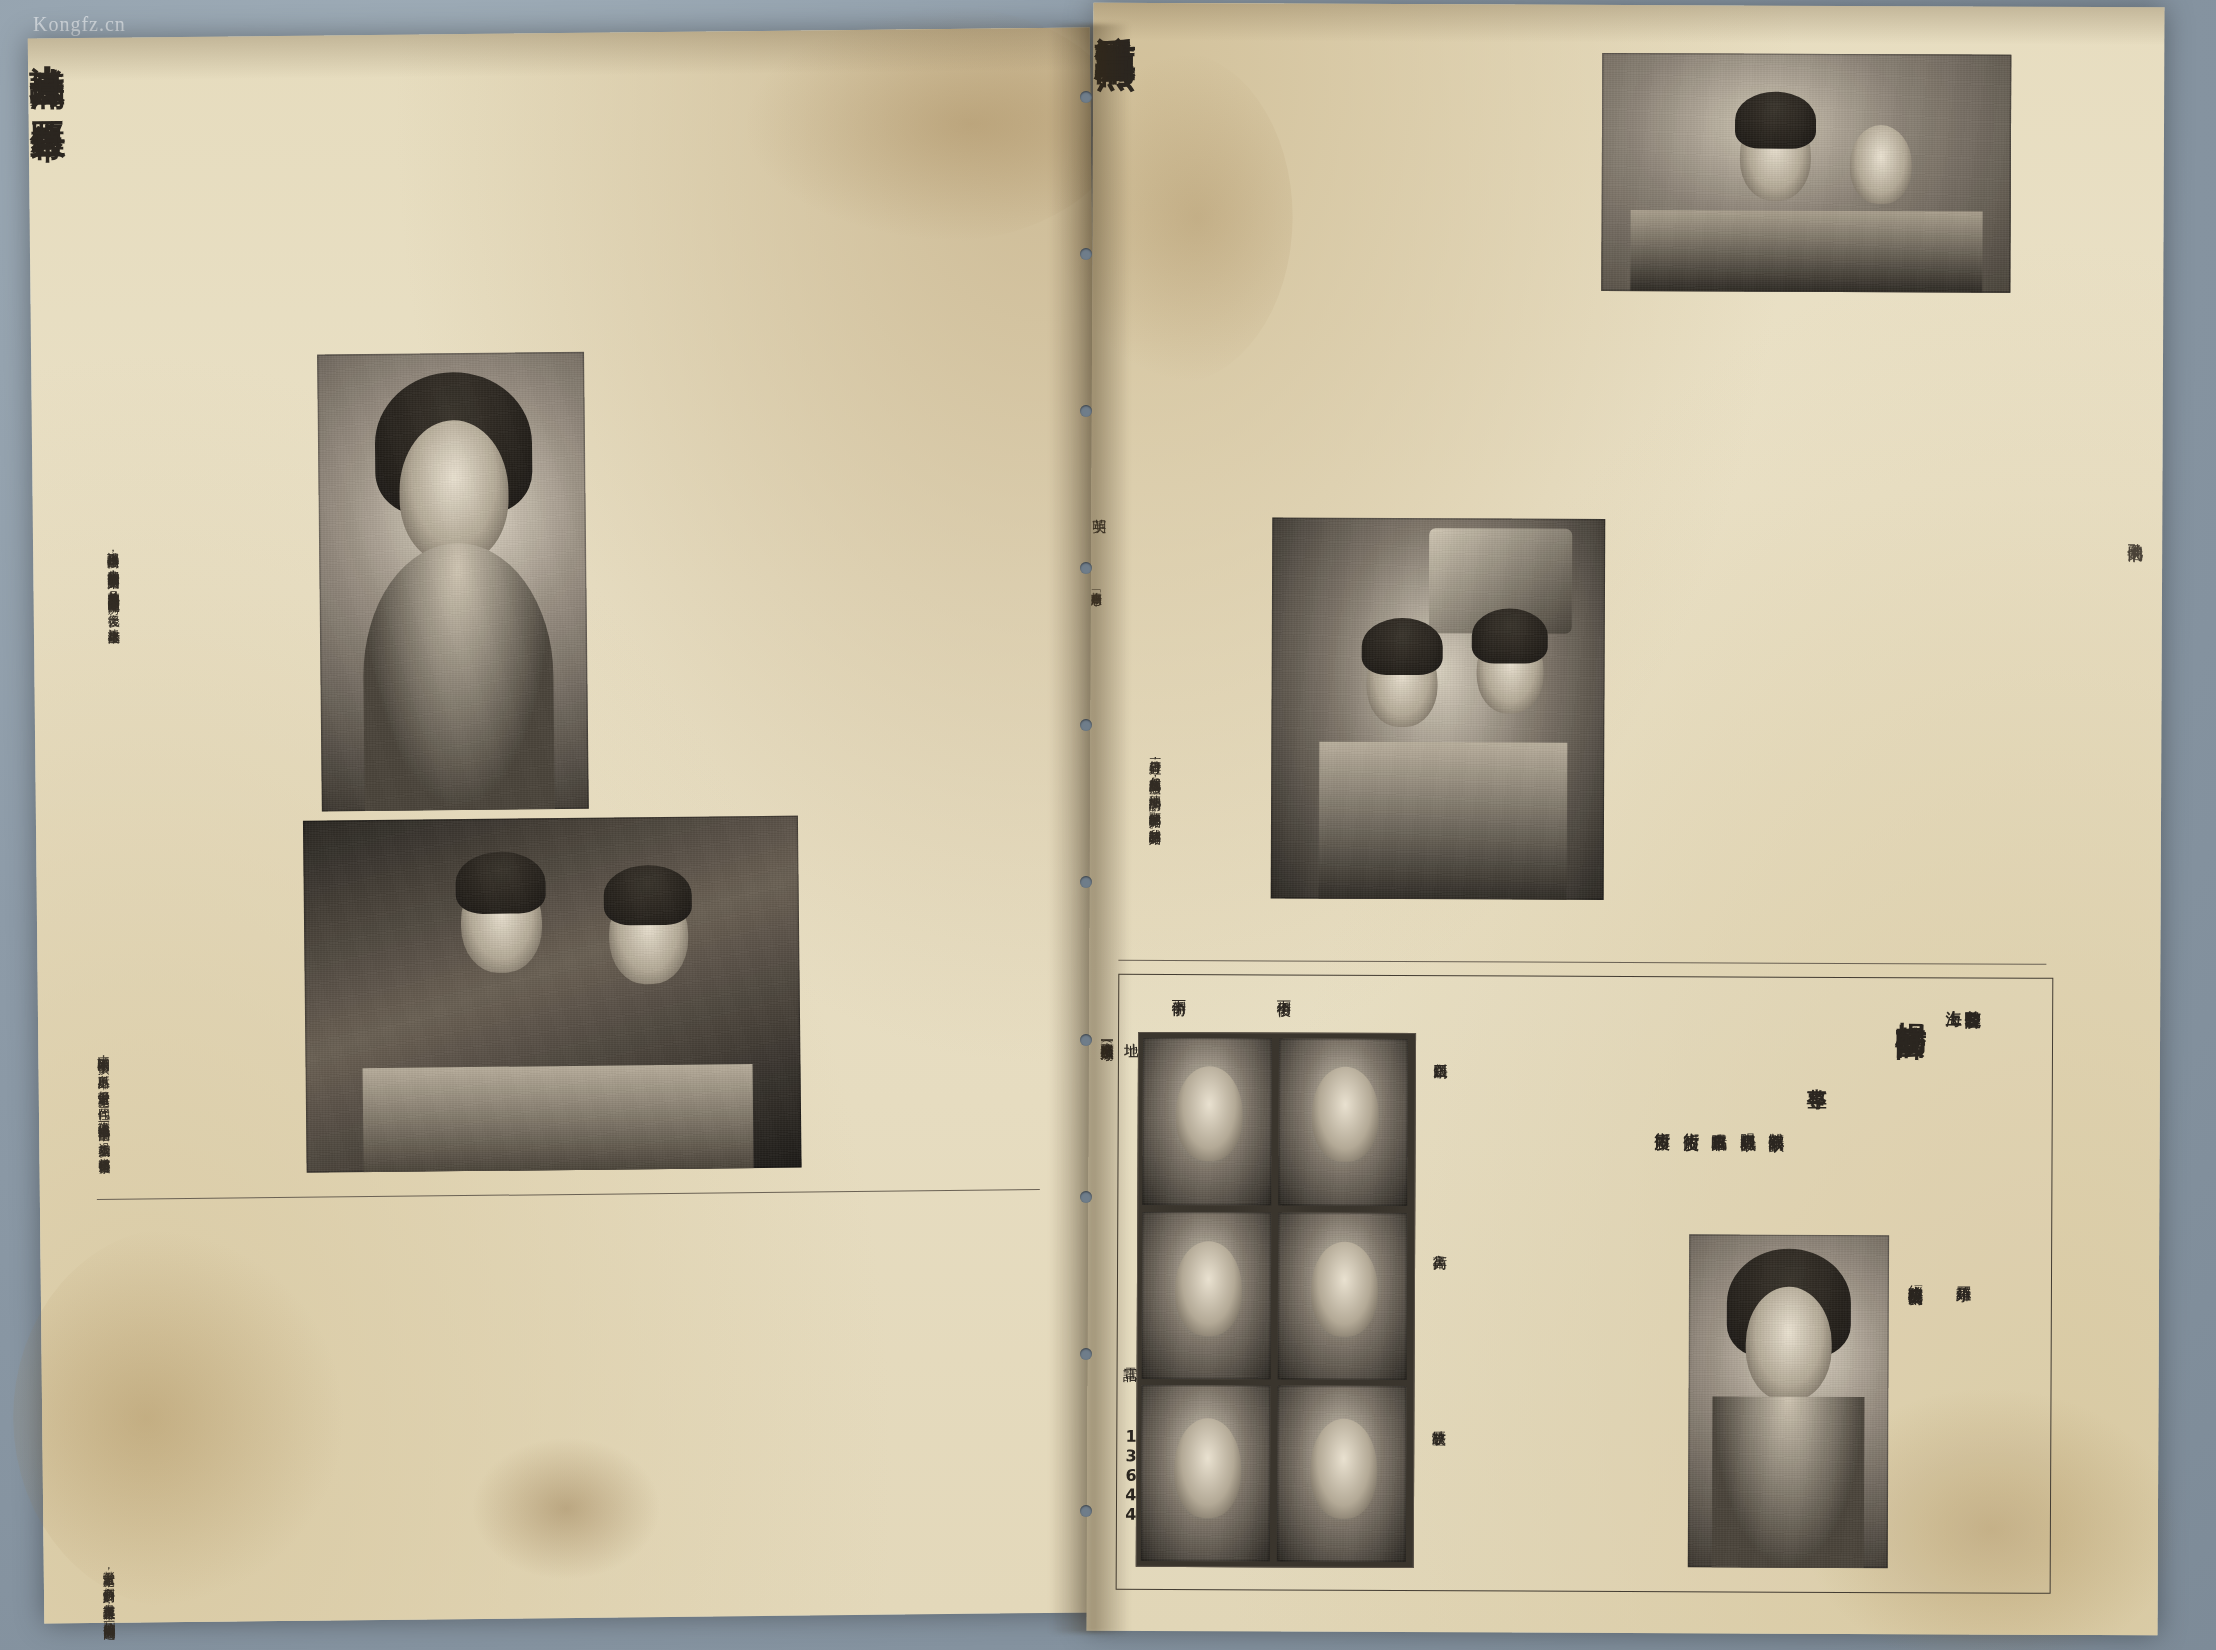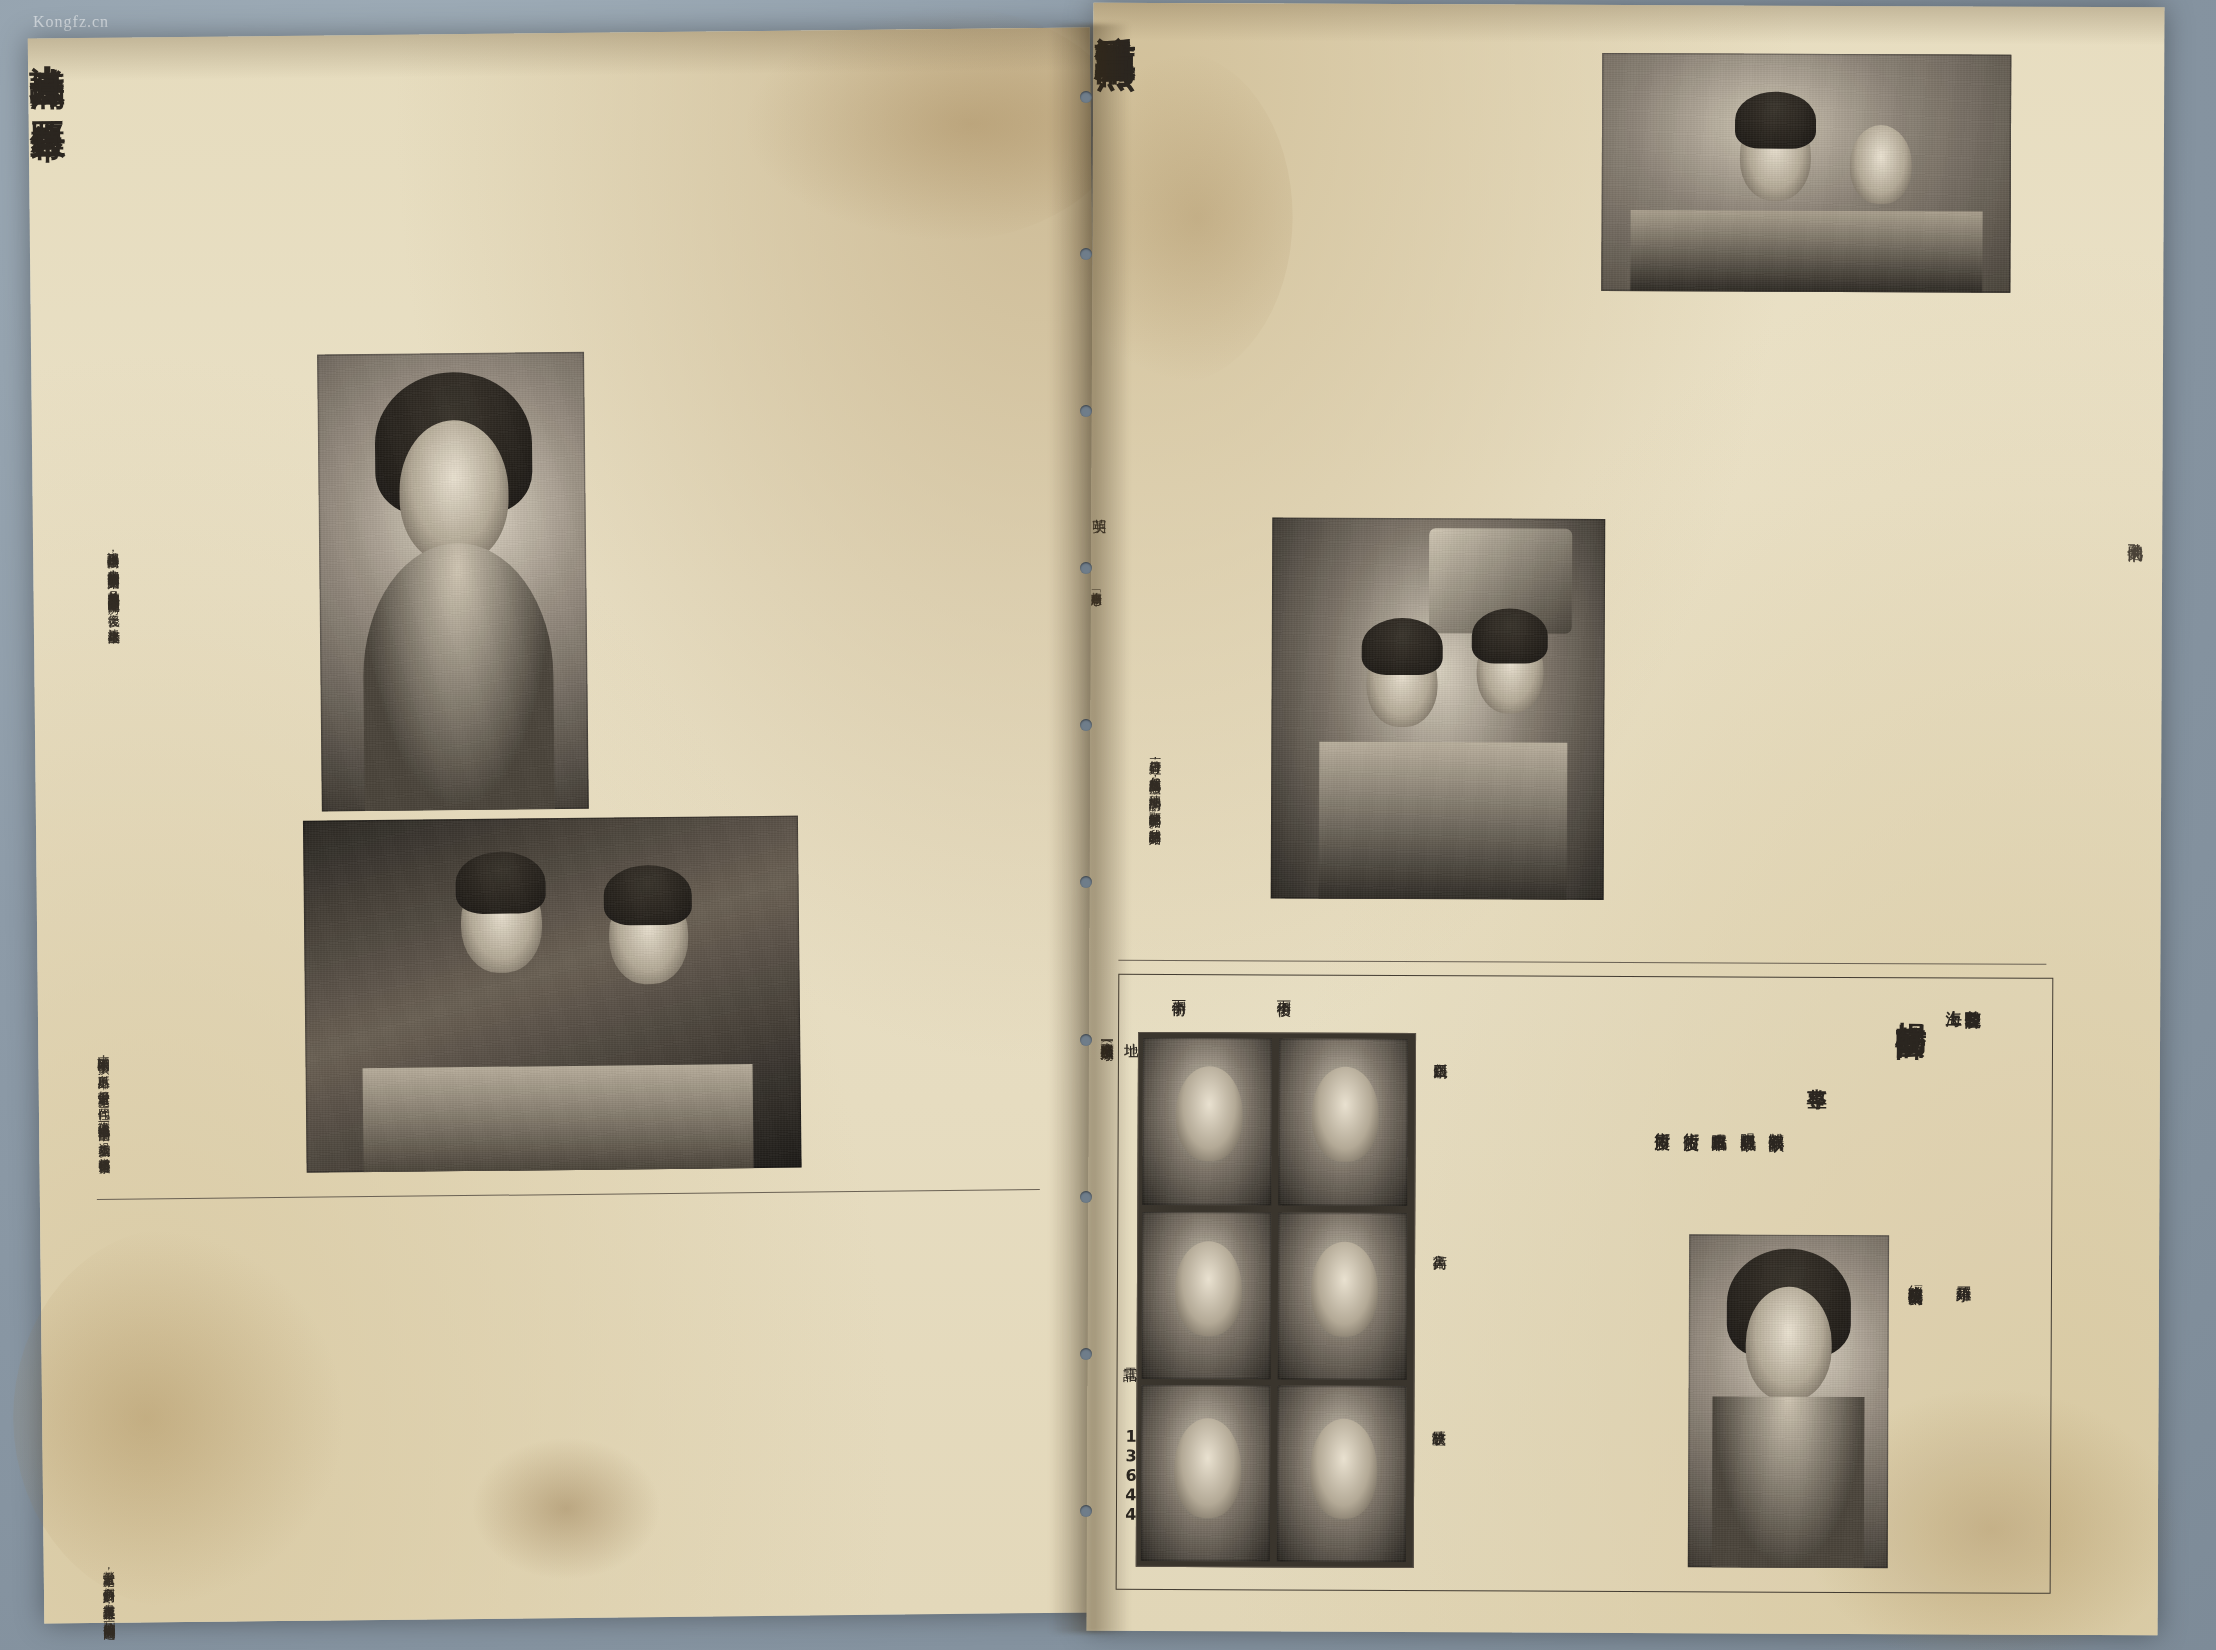--- a/index.html
+++ b/index.html
@@ -4,21 +4,21 @@
 <style>
   html,body{margin:0;padding:0;background:#8b99a6;}
   body{width:2216px;height:1650px;position:relative;overflow:hidden;
        font-family:"DejaVu Sans","Liberation Sans",sans-serif;}
 
   
   #surface{position:absolute;inset:0;
     background:
       radial-gradient(ellipse at 20% 10%, #9fadb8 0%, #8d9ba8 40%, #7d8b98 100%);
   }
-  .wm{position:absolute;color:rgba(255,255,255,.55);font-size:16px;letter-spacing:1px;
+  .wm{position:absolute;color:rgba(255,255,255,.55);font-size:20px;letter-spacing:1px;
       font-family:"Liberation Serif",serif;}
 
   
   #spread{position:absolute;left:26px;top:4.8px;width:2152px;height:1638px;}
 
   .page{position:absolute;background:#e8dfc4;
     box-shadow:0 0 28.6px rgba(0,0,0,.35);}
 
   
   #pageL{left:9.5px;top:28.6px;width:1062px;height:1585px;

